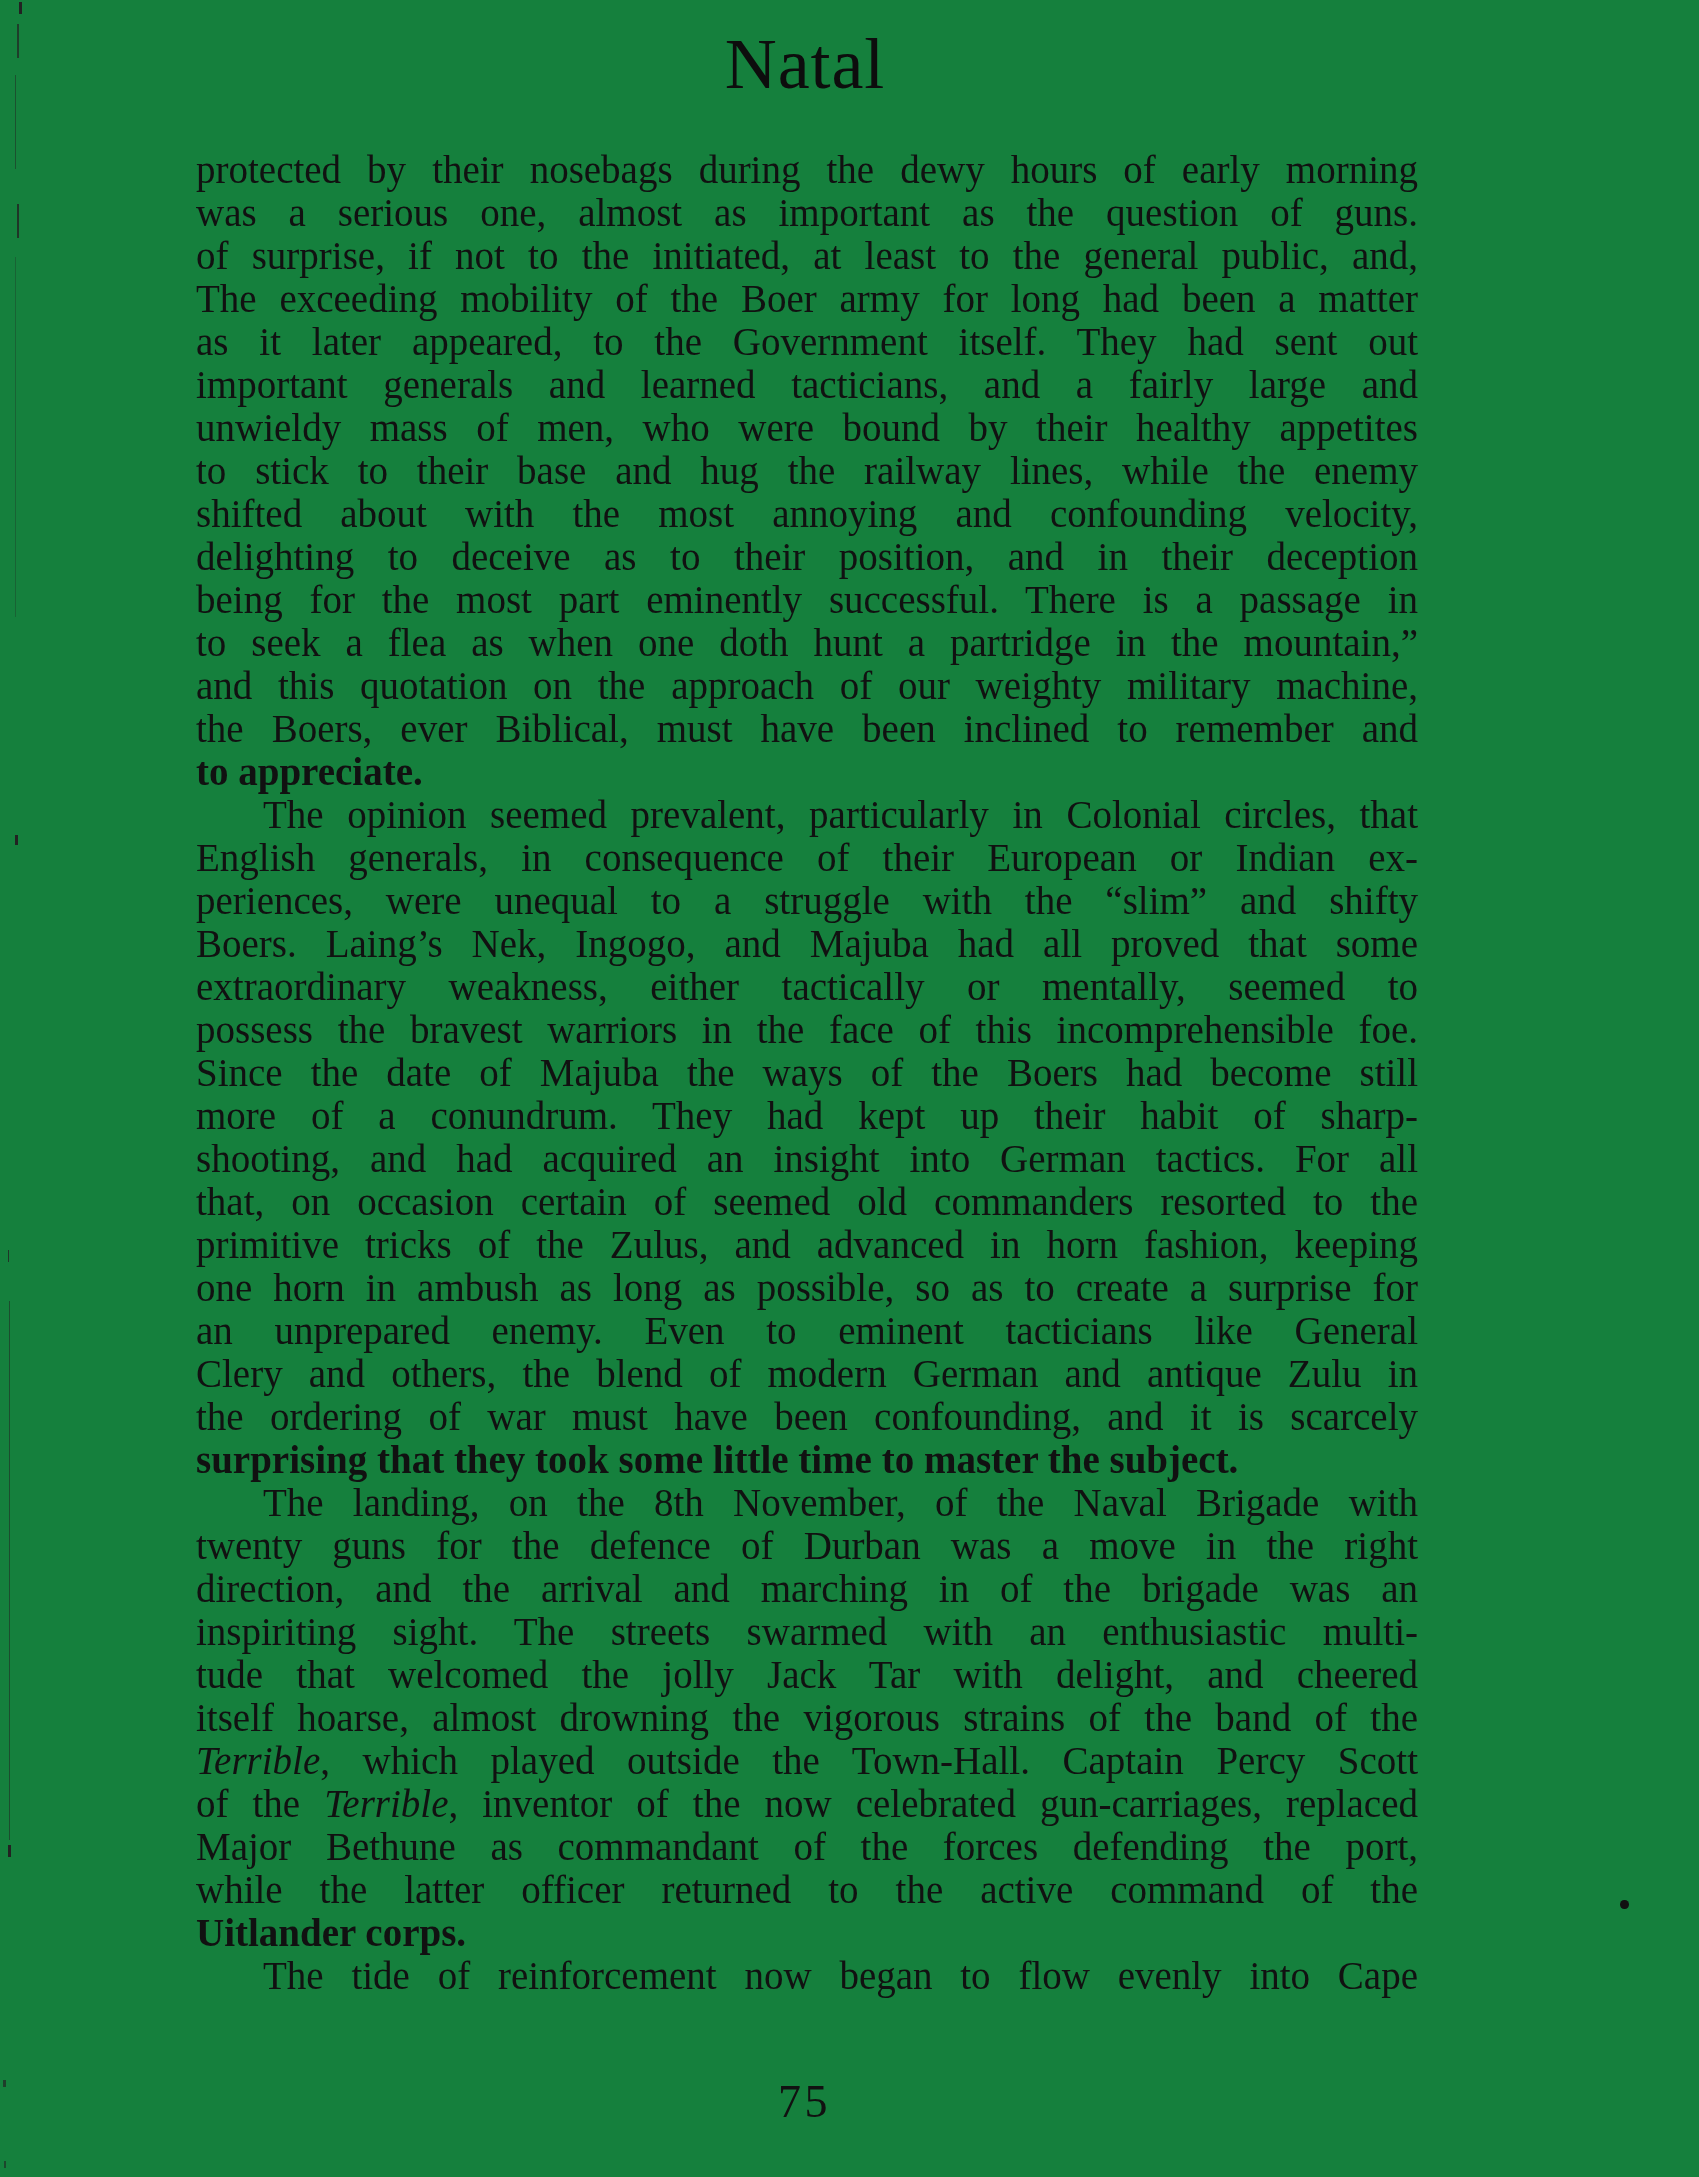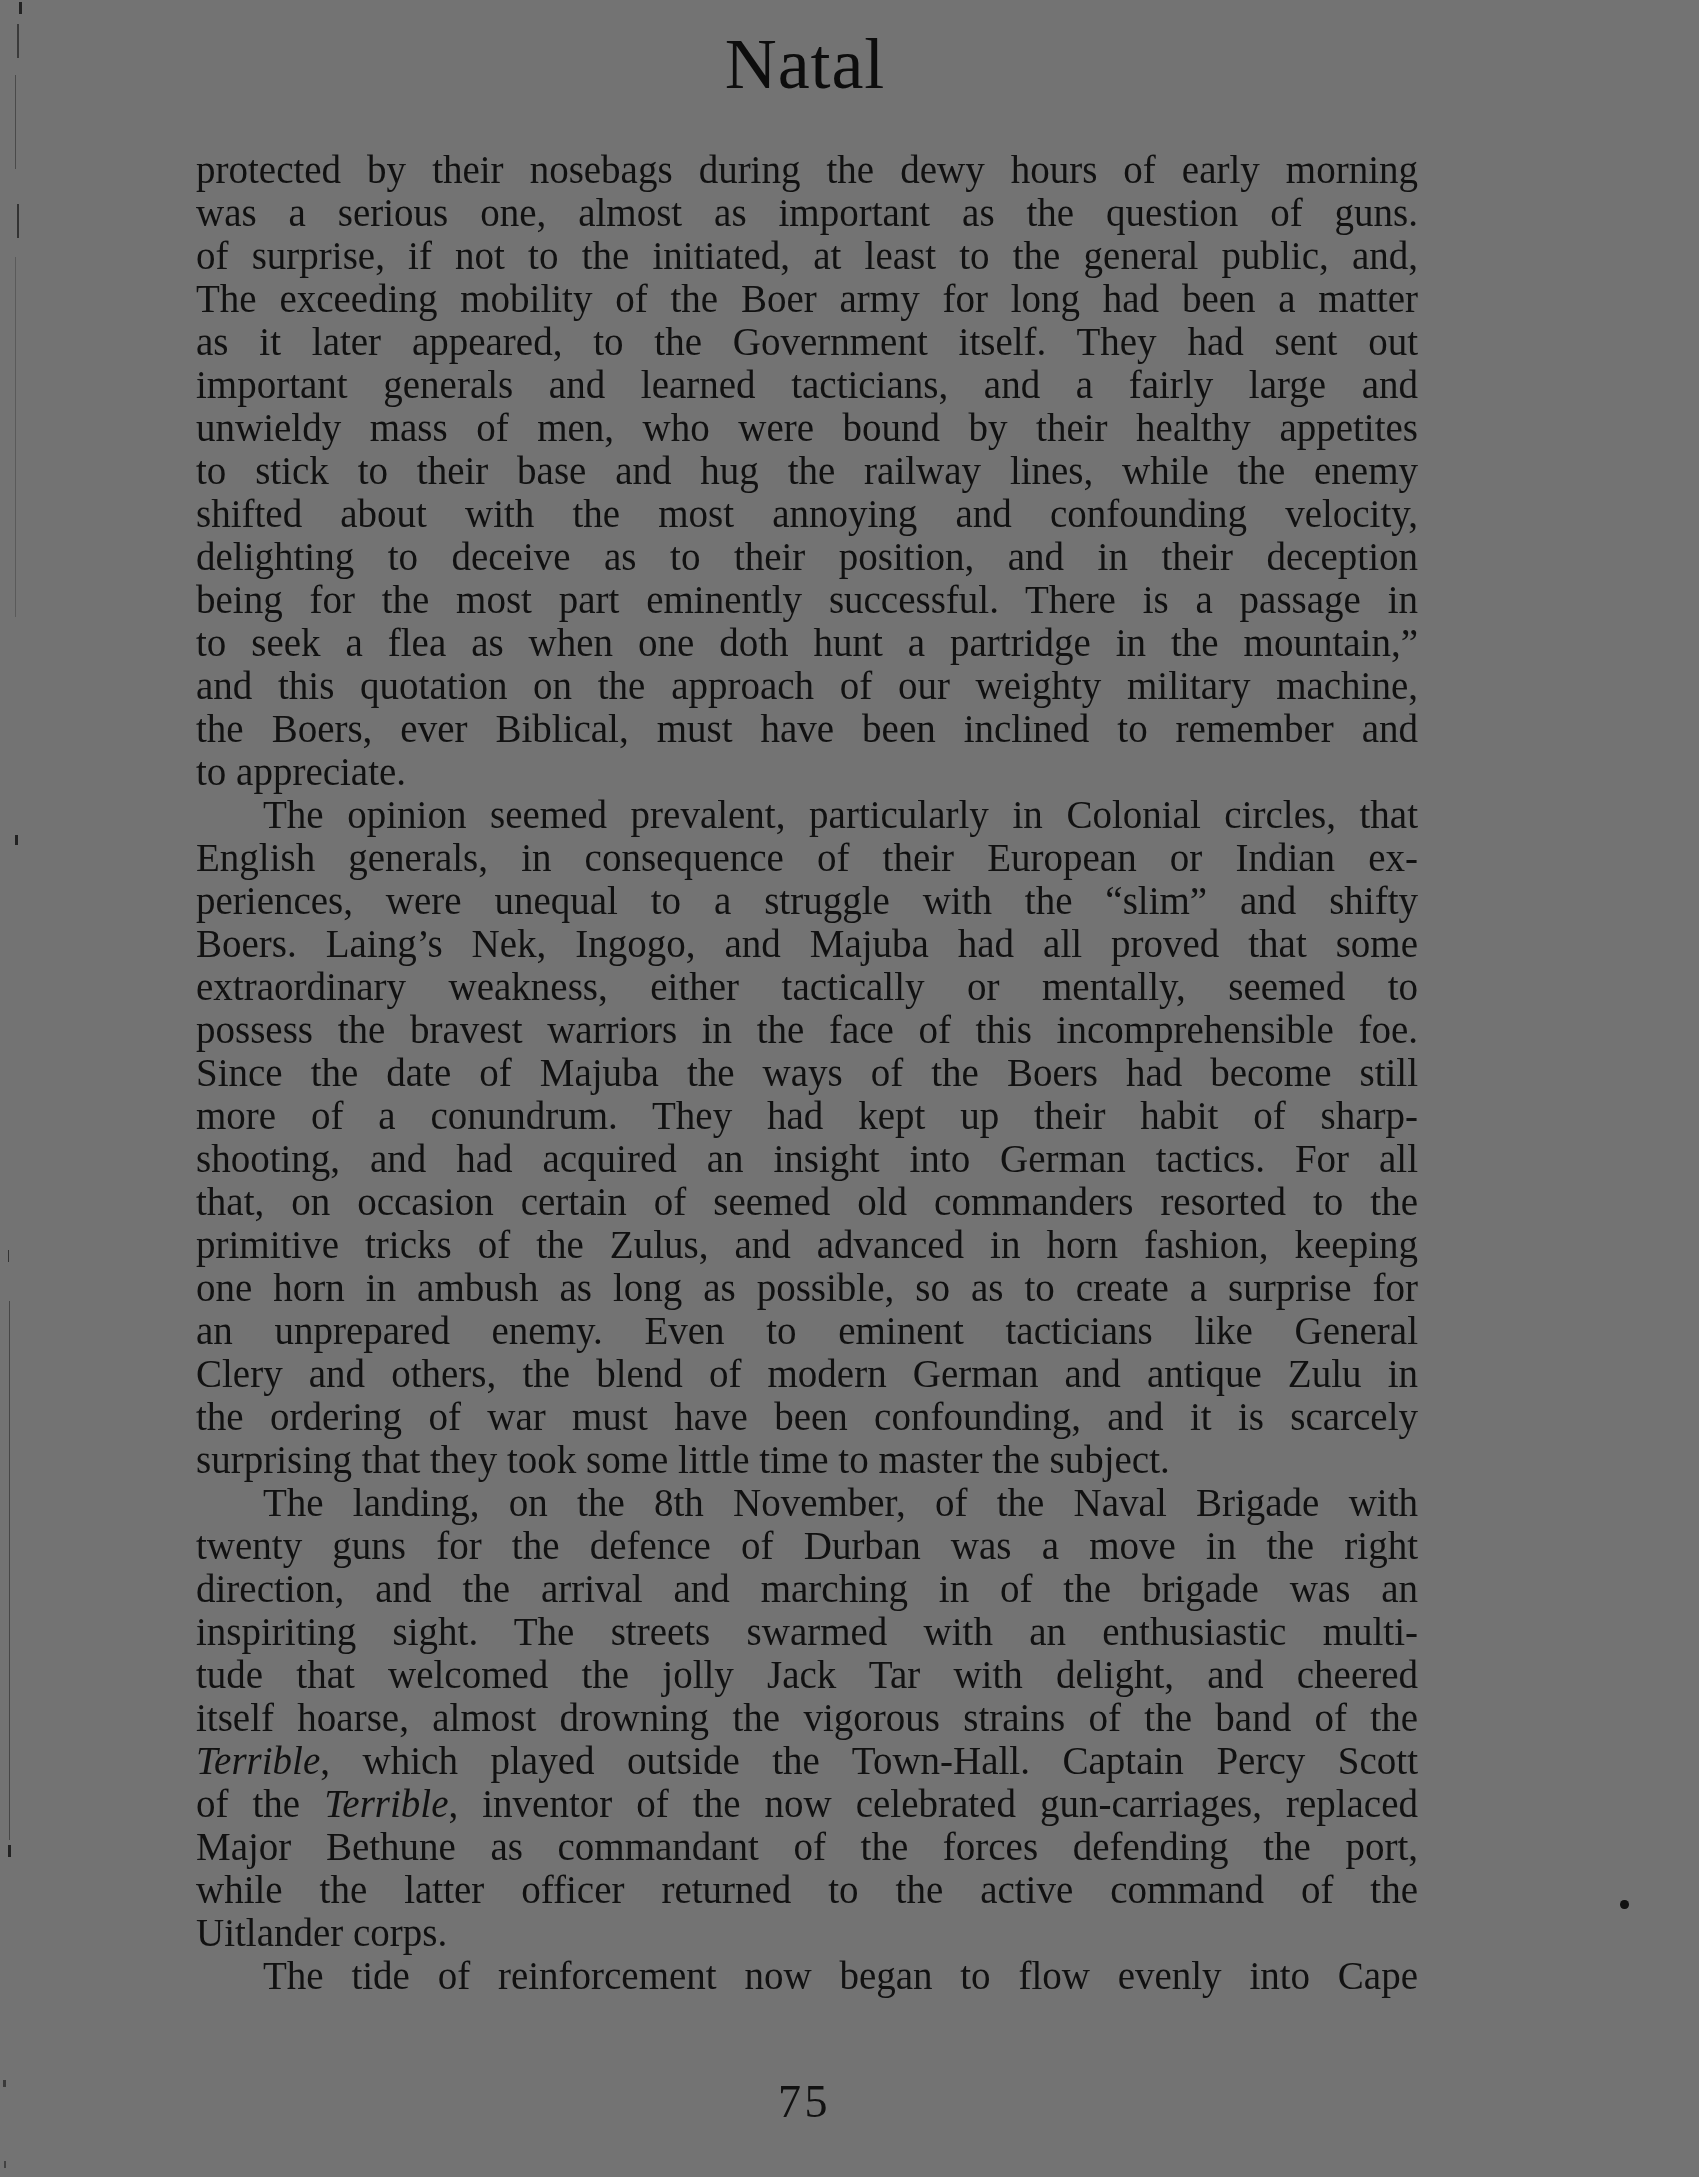--- a/index.html
+++ b/index.html
@@ -1,21 +1,21 @@
 <!DOCTYPE html>
 <html style="font-size:13.7px"><head>
 <meta charset="utf-8">
 <style>
   html, body { margin: 0; padding: 0; background: #ffffff; }
   body { width: 1699px; height: 2178px; position: relative; overflow: hidden; }
-  .page { position: absolute; left: 0; top: 0; width: 1699px; height: 2178px; background: #737373; color: #111111; font-family: "Liberation Serif", "DejaVu Serif", serif; }
+  .page { position: absolute; left: 0; top: 0; width: 1699px; height: 2178px; background: #15803d; color: #111111; font-family: "Liberation Serif", "DejaVu Serif", serif; }
   .running-head { position: absolute; left: 634px; width: 342px; top: 28px; height: 72px; line-height: 72px; font-size: 72px; text-align: center; letter-spacing: 0.9px; color: #0d0d0d; }
   .body-text { position: absolute; left: 196px; top: 148px; width: 1222px; }
   .line { display: block; height: 43px; line-height: 43px; font-size: 39px; white-space: nowrap; text-align: justify; text-align-last: justify; overflow: visible; transform-origin: left center; }
-  .line.last { text-align: left; text-align-last: left; }
+  .line.last { text-align: left; text-align-last: left; font-weight: bold; }
   .line.indent { text-indent: 67px; }
   .line em { font-style: italic; }
   .folio { position: absolute; left: 719px; width: 171px; top: 2080px; height: 43px; line-height: 43px; font-size: 46px; text-align: center; letter-spacing: 3.4px; color: #111; }
   .artifact { position: absolute; background: #222; }
   .dot { position: absolute; left: 1620px; top: 1900px; width: 8.6px; height: 9.4px; border-radius: 50%; background: #111; }
 </style>
 </head>
 <body>
 
 <div class="page">

